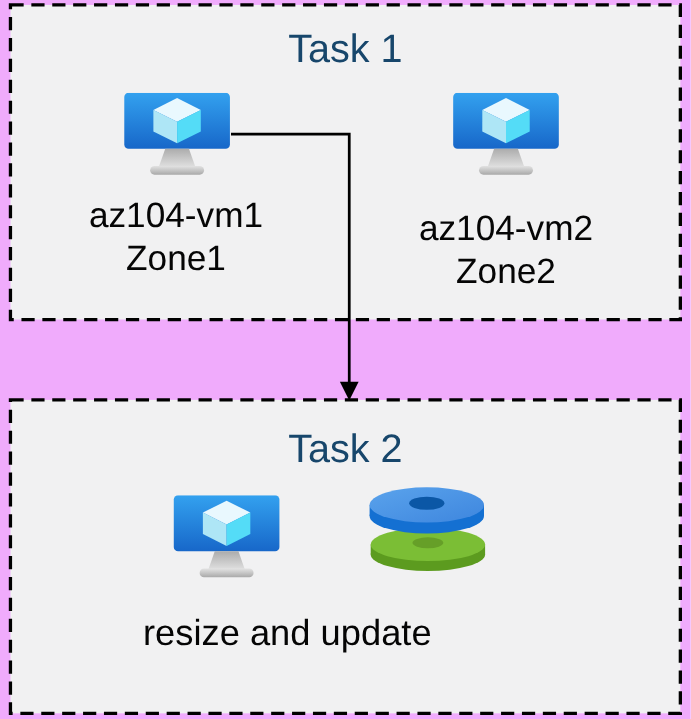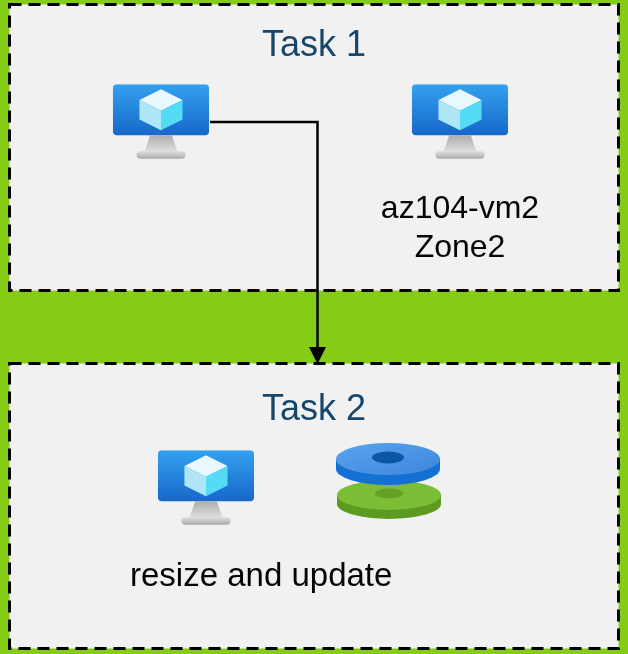--- a/index.html
+++ b/index.html
@@ -4,21 +4,21 @@
 <style>
   html, body {
     margin: 0;
     padding: 0;
     background: #ffffff;
   }
   #page {
     position: relative;
     width: 628px;
     height: 654px;
-    background: #84cc16;
+    background: #f0abfc;
     font-family: "Liberation Sans", "DejaVu Sans", sans-serif;
     overflow: hidden;
   }
   #bg-layer {
     position: absolute;
     left: 0; top: 0;
     width: 628px; height: 654px;
   }
   .task-title {
     position: absolute;
@@ -116,20 +116,22 @@
   <div id="task1-title" class="task-title">Task 1</div>
 
   <svg id="vm1-icon" class="icon" viewBox="0 0 100 78">
       <use href="#vm-icon"></use>
     </svg>
   <svg id="vm2-icon" class="icon" viewBox="0 0 100 78">
       <use href="#vm-icon"></use>
     </svg>
 
   <div id="vm1-label" class="vm-label">
+    <div>az104-vm1</div>
+    <div>Zone1</div>
   </div>
   <div id="vm2-label" class="vm-label">
     <div>az104-vm2</div>
     <div>Zone2</div>
   </div>
 
   <div id="task2-title" class="task-title">Task 2</div>
 
   <svg id="vm3-icon" class="icon" viewBox="0 0 100 78">
       <use href="#vm-icon"></use>

